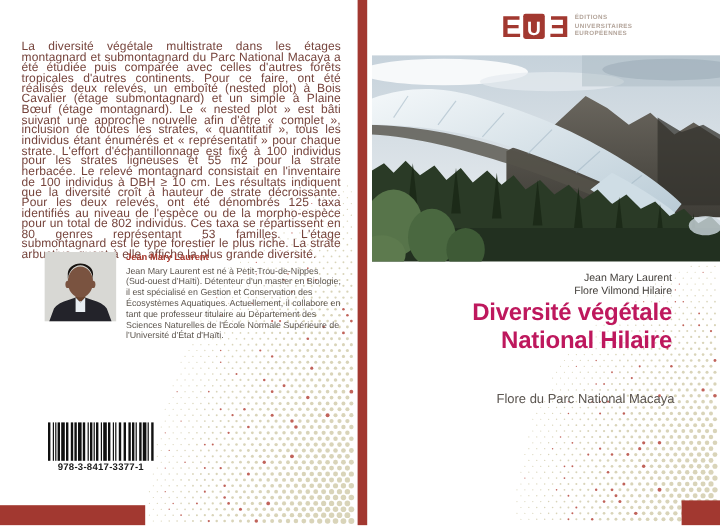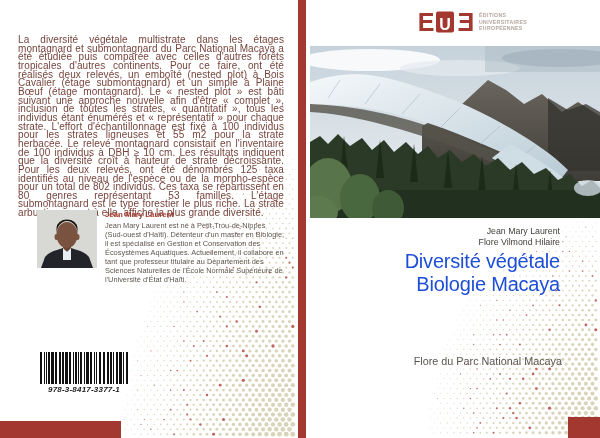--- a/index.html
+++ b/index.html
@@ -11,37 +11,37 @@
   .blurb{left:18px;top:36px;width:266px;font-size:10px;line-height:8.65px;
          color:#76443c;text-align:justify;letter-spacing:.08px;}
   .author-photo{left:37px;top:210px;width:60px;height:58px;}
   .author-photo svg{display:block;width:100%;height:100%;}
   .bio{left:105px;top:210px;width:180px;}
   .bio-name{font-size:7.8px;font-weight:bold;color:#a83a2f;margin-bottom:1.5px;}
   .bio-text{font-size:7.4px;line-height:9.0px;color:#5d564f;}
   .barcode{left:40px;top:352px;width:88px;height:32px;background:#fff;}
   .barcode span{position:absolute;top:0;height:32px;background:#111;display:block;}
   .isbn{left:18px;top:385px;width:132px;text-align:center;font-size:8px;
-        font-weight:bold;color:#1c1c1c;letter-spacing:.2px;font-style:italic;}
+        font-weight:bold;color:#1c1c1c;letter-spacing:.2px;}
   .red-bar-left{left:0;top:421px;width:121px;height:17px;background:#a23830;}
 
   
   .spine{left:298px;top:0;width:8px;height:438px;background:#a23830;}
 
   
   .photo{left:310px;top:46px;width:290px;height:172px;}
   .photo svg{display:block;width:100%;height:100%;}
   .logo{left:418px;top:9px;width:120px;height:30px;}
   .logo svg{display:block;}
   .logo-text{left:479px;top:12px;font-size:5.2px;line-height:6.6px;color:#b3a49a;
              font-weight:bold;letter-spacing:.35px;}
   .authors{right:40px;top:226px;text-align:right;font-size:8.8px;line-height:10.5px;color:#44403c;}
-  .title{right:40px;top:250px;text-align:right;font-size:20px;font-weight:normal;
-         line-height:22.5px;color:#1d4ed8;letter-spacing:-.2px;}
-  .subtitle{right:38px;top:327px;text-align:right;font-size:10.8px;color:#5b5550;margin-top:28px;}
+  .title{right:40px;top:250px;text-align:right;font-size:20px;font-weight:bold;
+         line-height:22.5px;color:#be185d;letter-spacing:-.2px;}
+  .subtitle{right:38px;top:327px;text-align:right;font-size:10.8px;color:#5b5550;}
   .red-rect-br{left:568px;top:417px;width:32px;height:21px;background:#a23830;}
 
   .dots{left:0;top:0;width:600px;height:438px;}
 </style>
 </head>
 <body>
 
 <div class="cover">
 
   <svg class="dots" id="dots-svg" width="600" height="438" viewBox="0 0 600 438">
@@ -2165,19 +2165,19 @@
     </svg>
   </div>
 
   <div class="authors">
     <div>Jean Mary Laurent</div>
     <div>Flore Vilmond Hilaire</div>
   </div>
 
   <div class="title">
     <div>Diversité végétale</div>
-    <div>Biologie Macaya</div>
+    <div>National Hilaire</div>
   </div>
 
   <div class="subtitle">Flore du Parc National Macaya</div>
 
   <div class="red-rect-br"></div>
 </div>
 
 </body></html>

